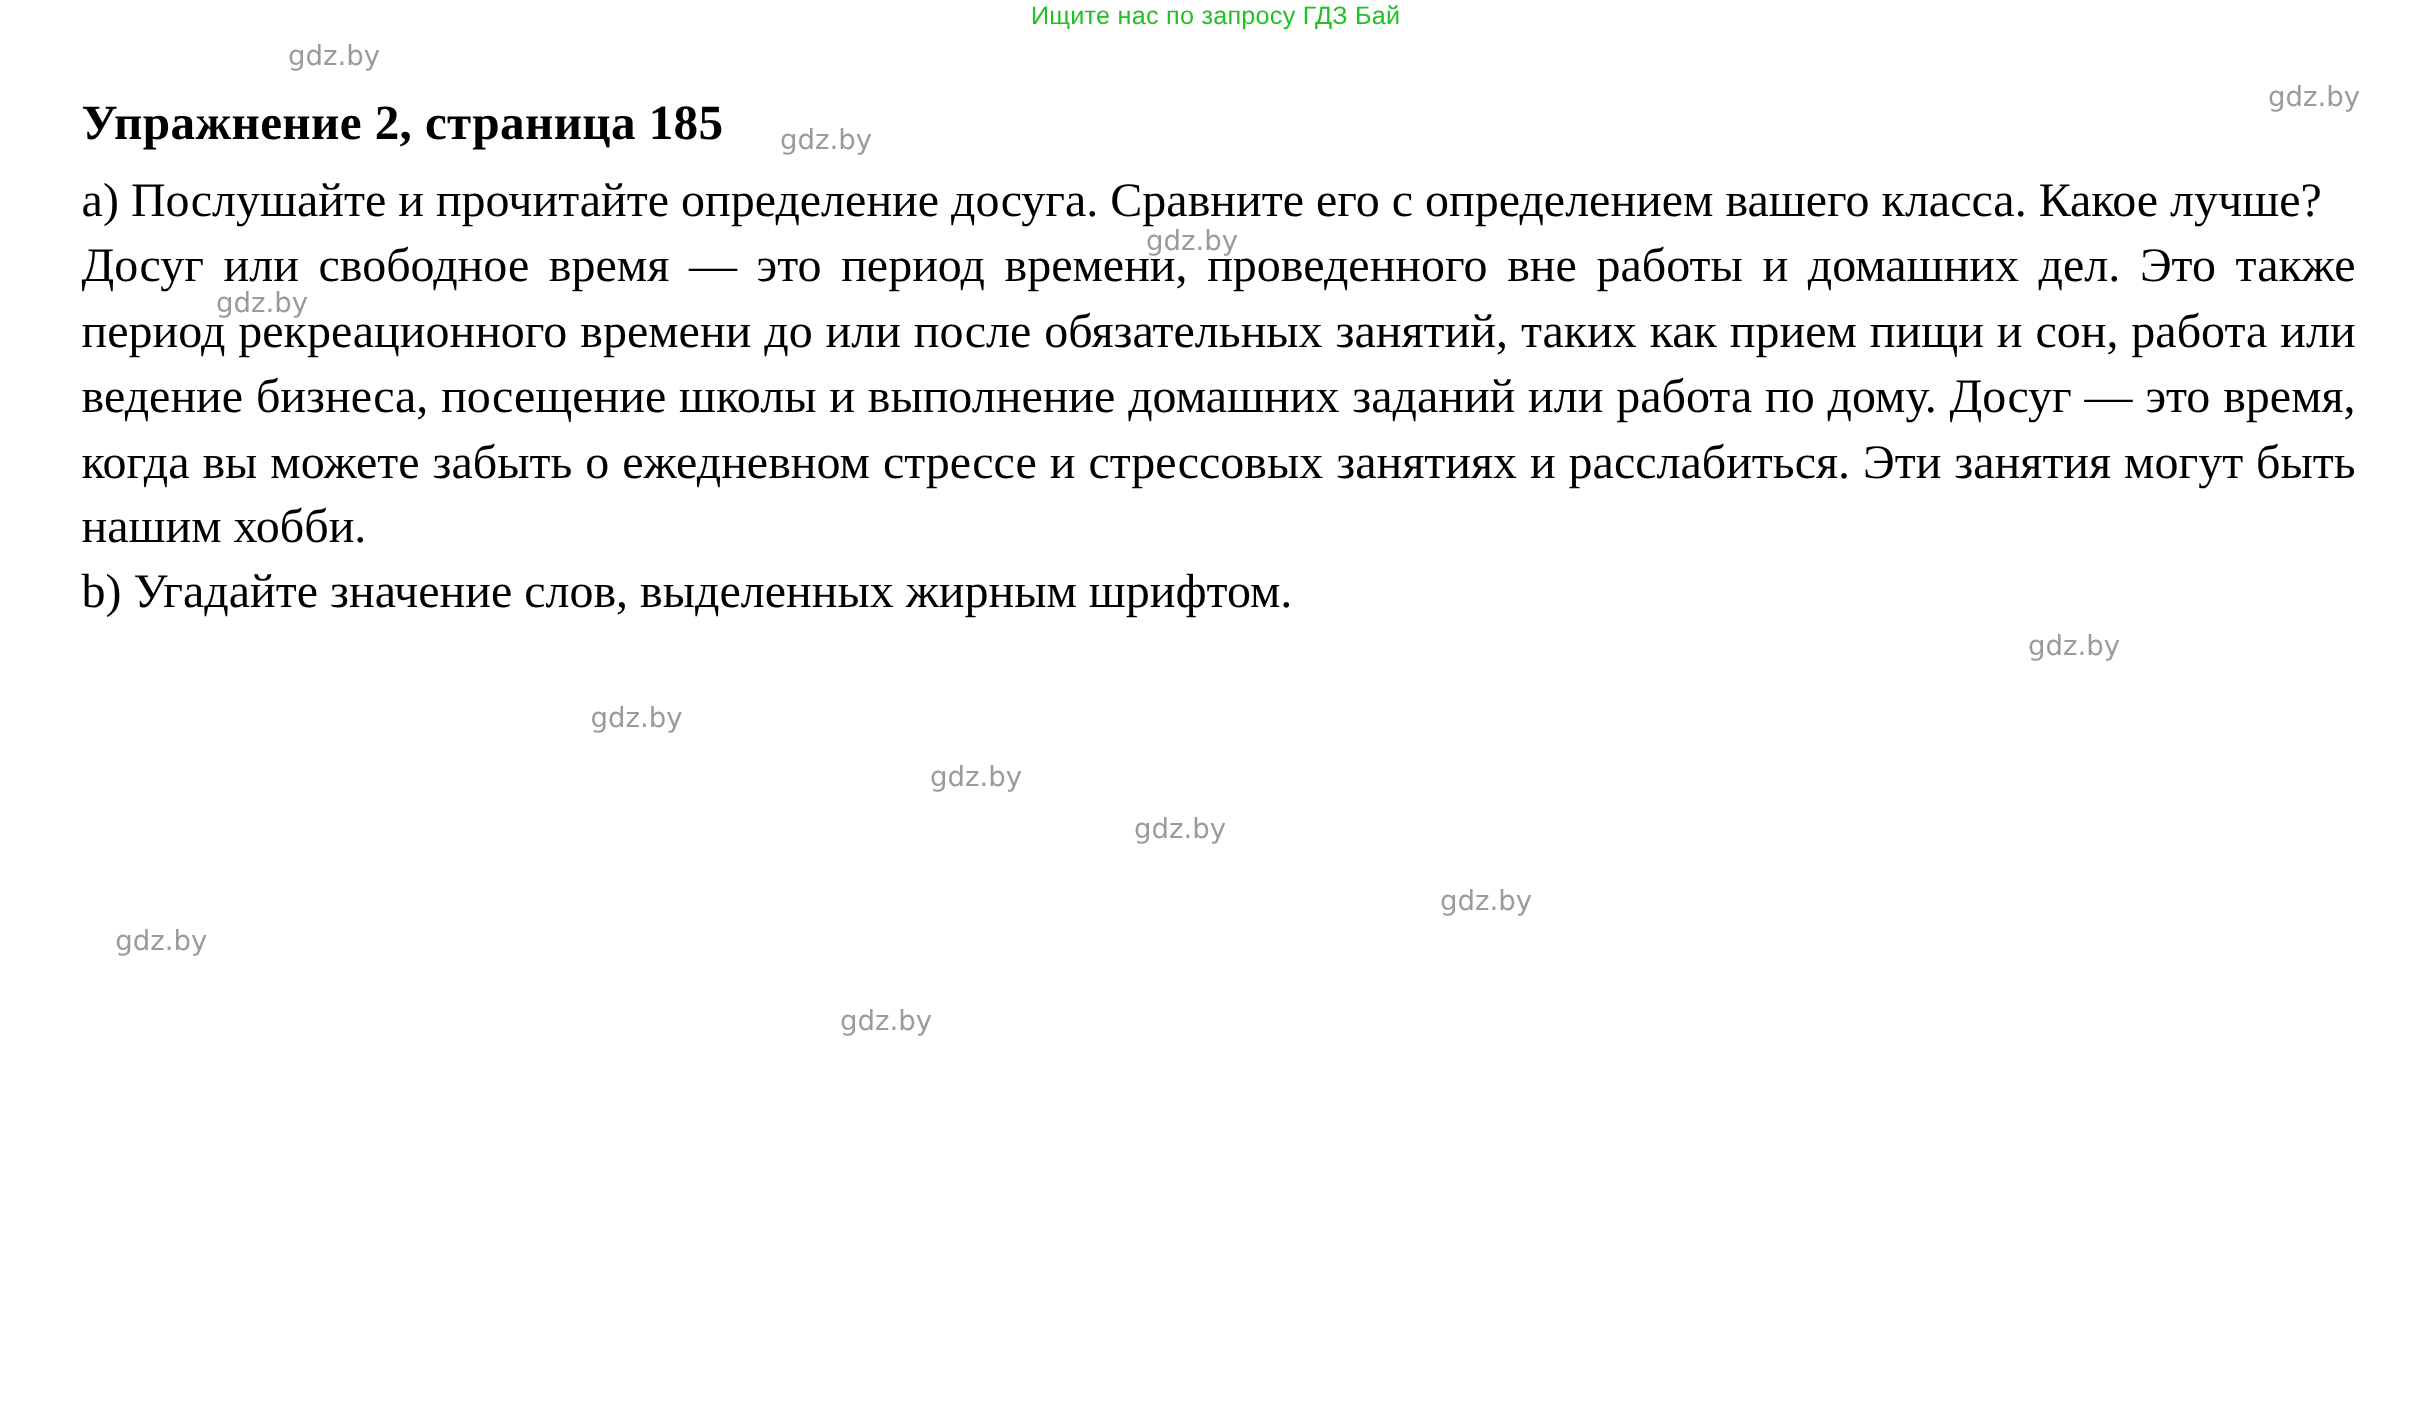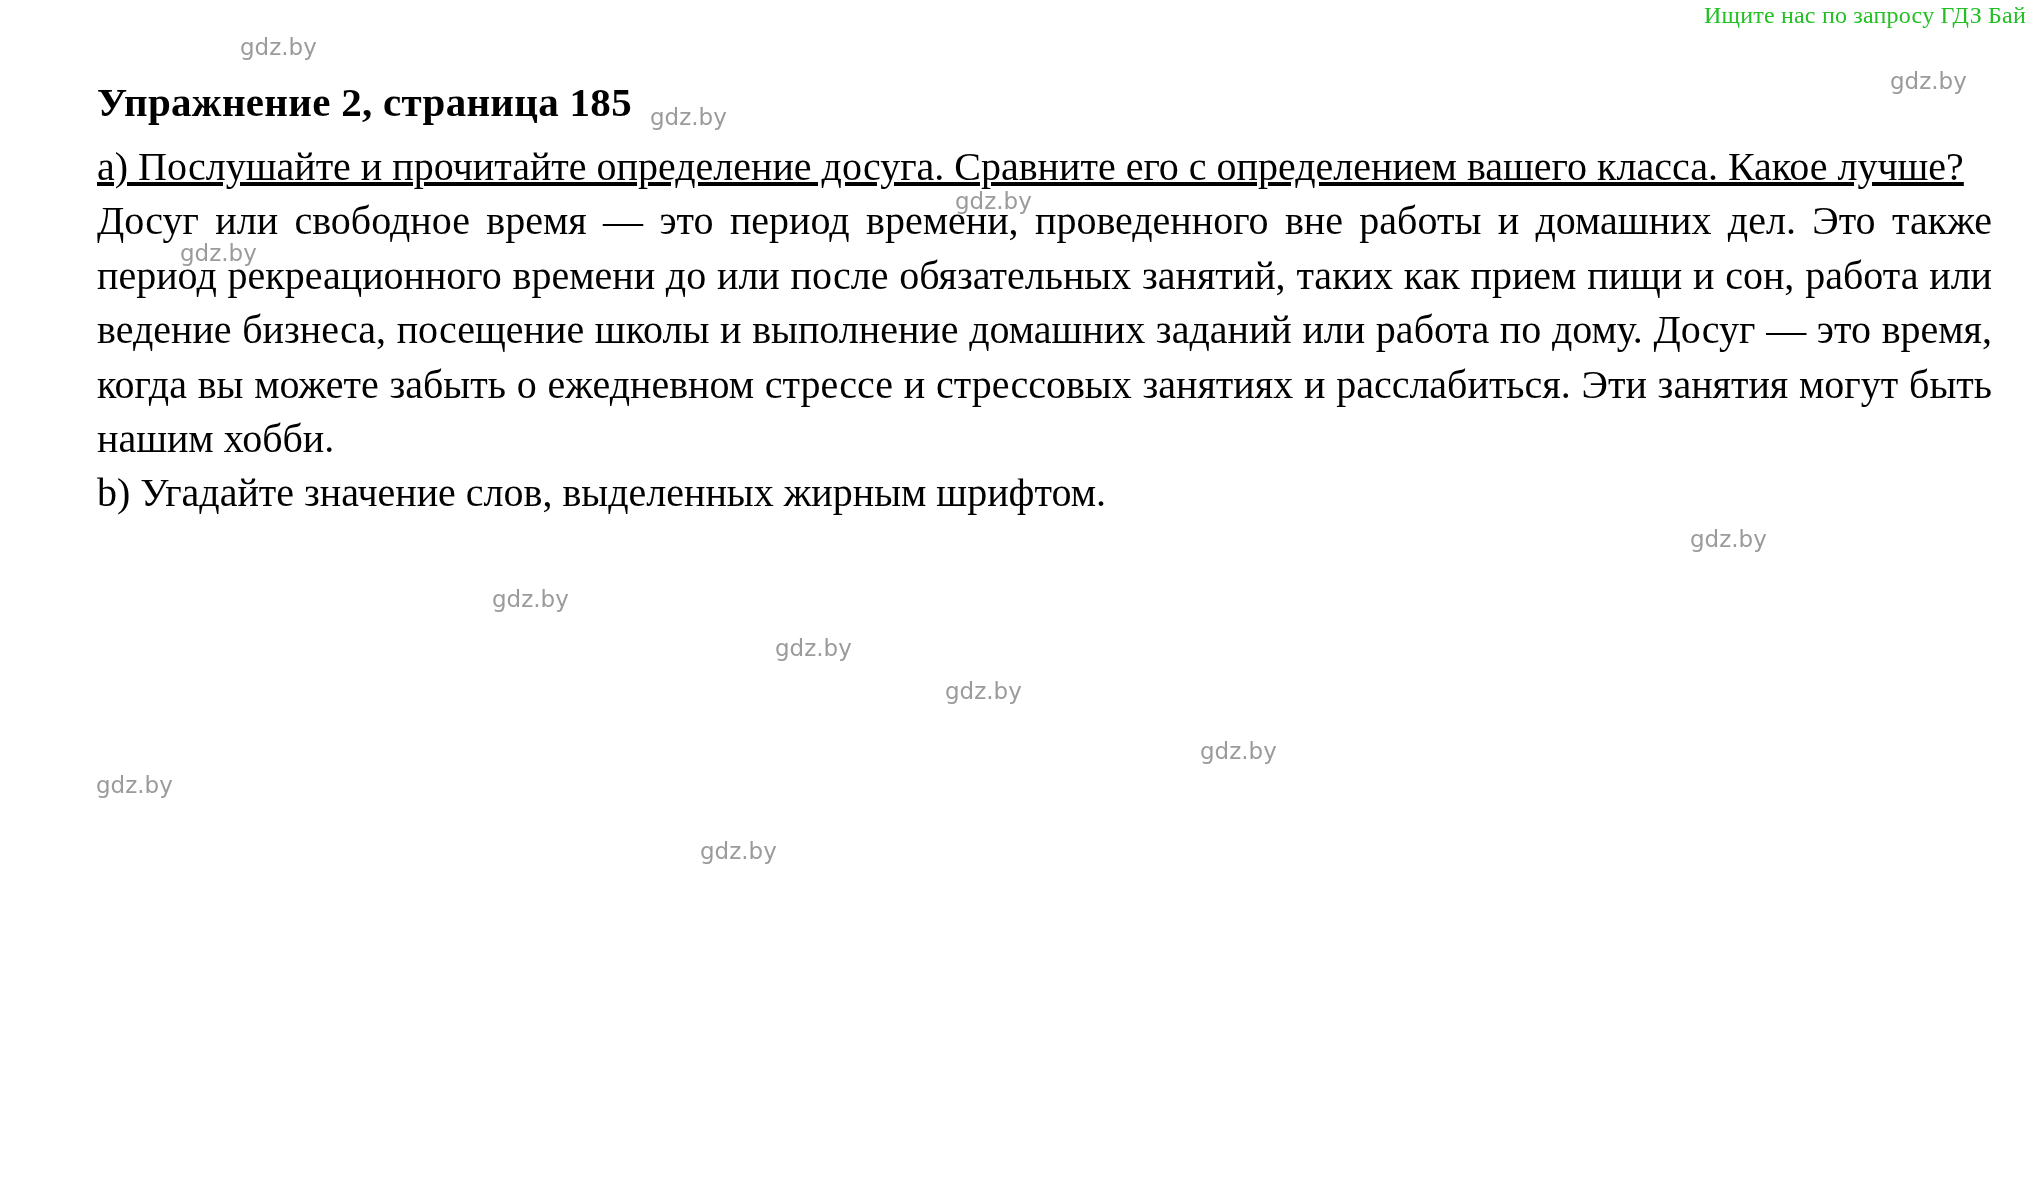--- a/index.html
+++ b/index.html
@@ -20,23 +20,23 @@
     position: absolute;
     inset: 0;
   }
 
   
   .top-banner {
     position: absolute;
     top: 2px;
     left: 0;
     width: 100%;
-    text-align: right;
-    font-family: Liberation Serif, serif;
-    font-size: 24px;
+    text-align: center;
+    font-family: Liberation Sans, sans-serif;
+    font-size: 21px;
     color: #22c024;
     letter-spacing: 0.2px;
   }
 
   
   .wm {
     position: absolute;
     font-family: "DejaVu Sans", sans-serif;
     font-size: 23px;
     color: #8a8a8a;
@@ -44,42 +44,40 @@
     white-space: nowrap;
     pointer-events: none;
   }
 
   
   .content {
     position: absolute;
     left: 68px;
     top: 78px;
     width: 1900px;
-    margin-left: 29px;
   }
 
   .ex-title {
     font-size: 41px;
     font-weight: bold;
     margin: 0 0 14px 0;
     letter-spacing: 0.3px;
   }
 
   p.para {
     font-size: 40px;
     line-height: 1.36;
     margin: 0;
     text-align: justify;
     text-justify: inter-word;
   }
 
   .task-a {
     margin-top: 6px;
     width: 1890px;
-    text-decoration: underline;
   }
 
   .definition {
     margin-top: 58px;
     width: 1895px;
   }
 
   .task-b {
     margin-top: 78px;
     text-align: left;

